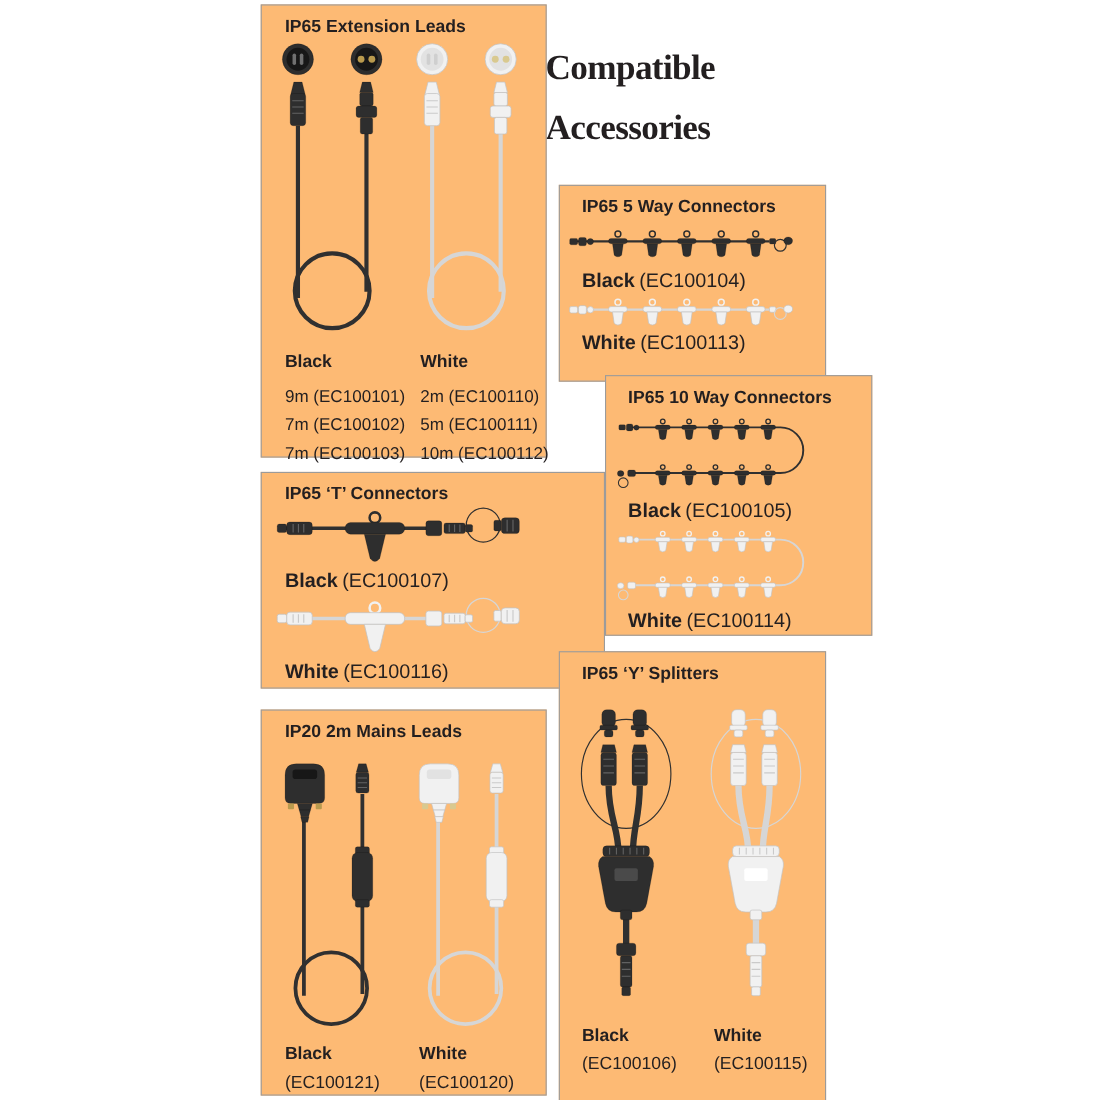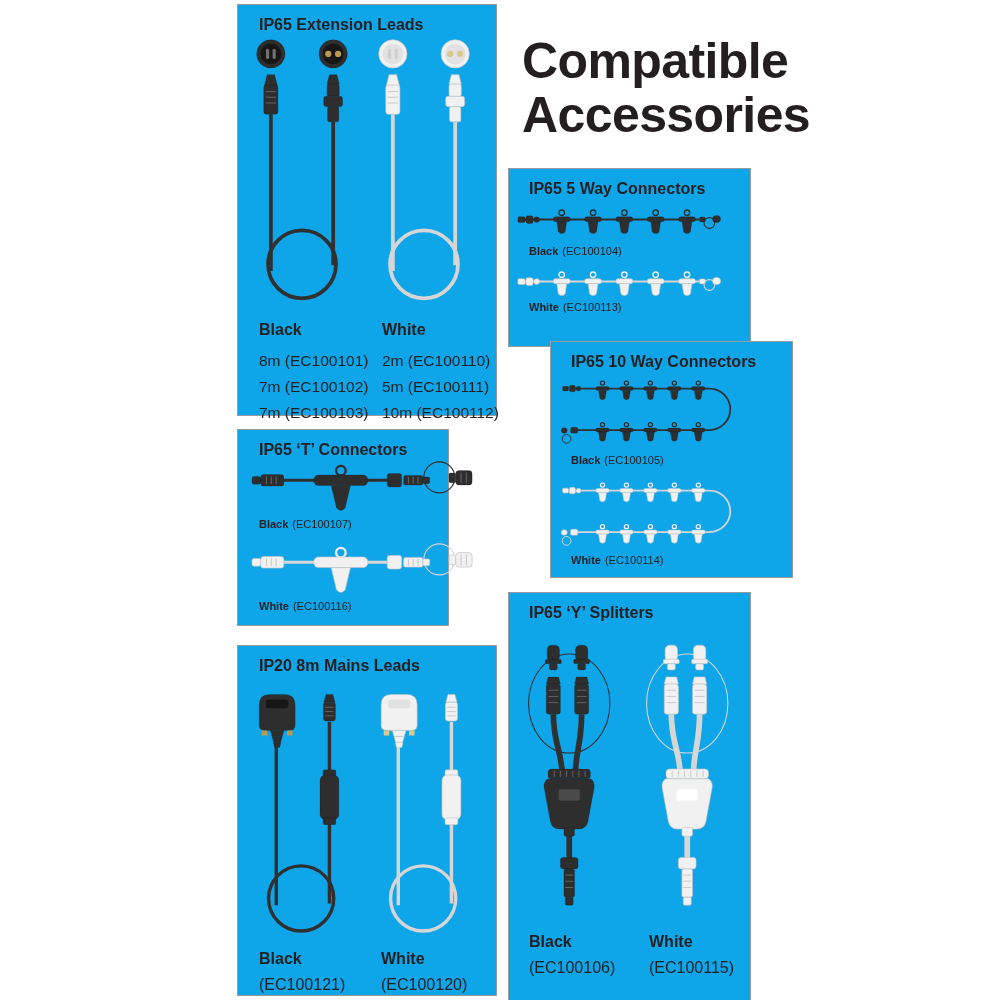--- a/index.html
+++ b/index.html
@@ -1,34 +1,34 @@
 <!DOCTYPE html>
 <html style="--c-text: #231f20; --c-panel-border: #9b9b9b; --c-background: #ffffff; --c-product-black: #2e2e2e; --c-product-white: #f1f1f1; --c-pin-gold: #b99a4e;"><head>
 <meta charset="utf-8">
 <style>
   html,body{margin:0;padding:0;background:#fff;}
   body{font-family:"Liberation Sans","DejaVu Sans",sans-serif;color:var(--c-text,#231f20);}
   .sheet{position:relative;width:1000px;height:1000px;background:var(--c-background,#fff);overflow:hidden;}
 
-  .page-title{position:absolute;left:522px;top:34px;font-size:50px;line-height:54px;
-    font-weight:700;letter-spacing:-0.6px;}
-
-  .panel{position:absolute;border:1px solid var(--c-panel-border,#9b9b9b);box-sizing:border-box;background:#0ea5e9;}
+  .page-title{position:absolute;left:496px;top:34px;font-size:32px;line-height:54px;
+    font-weight:700;letter-spacing:-0.6px;font-family:Liberation Serif, serif;}
+
+  .panel{position:absolute;border:1px solid var(--c-panel-border,#9b9b9b);box-sizing:border-box;background:#fdba74;}
   .panel-title{position:absolute;left:21px;top:11px;font-size:16px;font-weight:700;white-space:nowrap;}
   .p4 .panel-title,.p5 .panel-title,.p6 .panel-title{left:20px;}
 
   .p1{left:237px;top:4px;width:260px;height:412px;}
-  .p2{left:237px;top:429px;width:212px;height:197px;}
+  .p2{left:237px;top:429px;width:313px;height:197px;}
   .p3{left:237px;top:645px;width:260px;height:351px;}
   .p4{left:508px;top:168px;width:243px;height:179px;}
   .p5{left:508px;top:341px;width:243px;height:237px;margin-left:42px;}
   .p6{left:508px;top:592px;width:243px;height:467px;}
 
   .art{position:absolute;display:block;}
-  .label-line{position:absolute;font-size:11px;white-space:nowrap;}
+  .label-line{position:absolute;font-size:18px;white-space:nowrap;}
   .label-line .b{font-weight:700;margin-right:4px;}
   .label-stack{position:absolute;font-size:16px;line-height:26px;white-space:nowrap;}
   .label-stack .b{font-weight:700;}
   .swatch-col{position:absolute;font-size:15.5px;line-height:26px;white-space:nowrap;}
   .swatch-col .b{font-weight:700;font-size:16px;display:block;margin-bottom:5px;}
 
   
   .vb{--ink:var(--c-product-black,#2e2e2e);--ink2:#171717;--cable:#303030;
       --outline:rgba(0,0,0,.25);--rib:rgba(255,255,255,.25);
       --pin:var(--c-pin-gold,#b99a4e);--slot:#707070;--innerw:#4a4a4a;}
@@ -213,21 +213,21 @@
   <div class="panel p1">
     <div class="panel-title">IP65 Extension Leads</div>
     <svg class="art vb" style="left:12px;top:30px;width:104px;height:269px" viewBox="0 0 110 285">
       <use href="#g-ext" xlink:href="#g-ext"></use>
       </svg>
     <svg class="art vw" style="left:134px;top:30px;width:104px;height:269px" viewBox="0 0 110 285">
       <use href="#g-ext" xlink:href="#g-ext"></use>
       </svg>
     <div class="swatch-col" style="left:21px;top:312px">
       <span class="b">Black</span>
-      <div>8m (EC100101)</div>
+      <div>9m (EC100101)</div>
       <div>7m (EC100102)</div>
       <div>7m (EC100103)</div>
     </div>
     <div class="swatch-col" style="left:144px;top:312px">
       <span class="b">White</span>
       <div>2m (EC100110)</div>
       <div>5m (EC100111)</div>
       <div>10m (EC100112)</div>
     </div>
   </div>
@@ -242,21 +242,21 @@
     </div>
     <svg class="art vw" style="left:12px;top:112px;width:228px;height:56px" viewBox="0 0 236 58">
       <use href="#g-t" xlink:href="#g-t"></use>
       </svg>
     <div class="label-line" style="left:21px;top:170px">
       <span class="b">White</span><span>(EC100116)</span>
     </div>
   </div>
 
   <div class="panel p3">
-    <div class="panel-title">IP20 8m Mains Leads</div>
+    <div class="panel-title">IP20 2m Mains Leads</div>
     <svg class="art vb" style="left:16px;top:38px;width:96px;height:254px" viewBox="0 0 112 296">
       <use href="#g-mains" xlink:href="#g-mains"></use>
       </svg>
     <svg class="art vw" style="left:138px;top:38px;width:96px;height:254px" viewBox="0 0 112 296">
       <use href="#g-mains" xlink:href="#g-mains"></use>
       </svg>
     <div class="label-stack" style="left:21px;top:300px">
       <div class="b">Black</div>
       <div>(EC100121)</div>
     </div>

